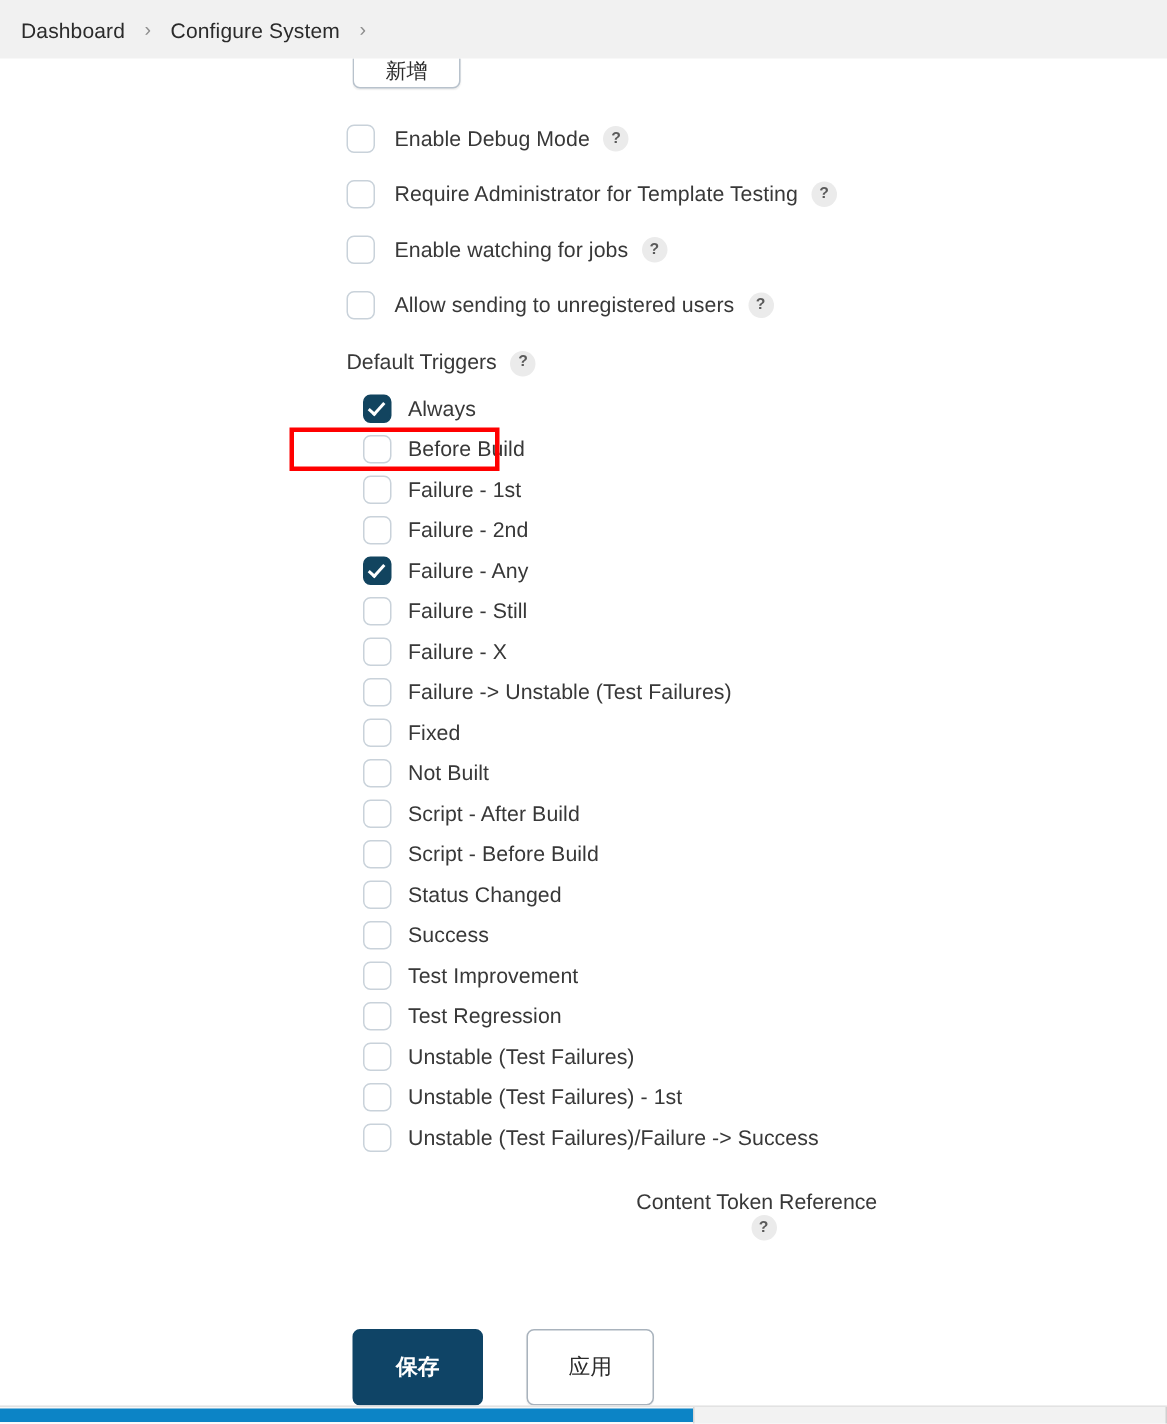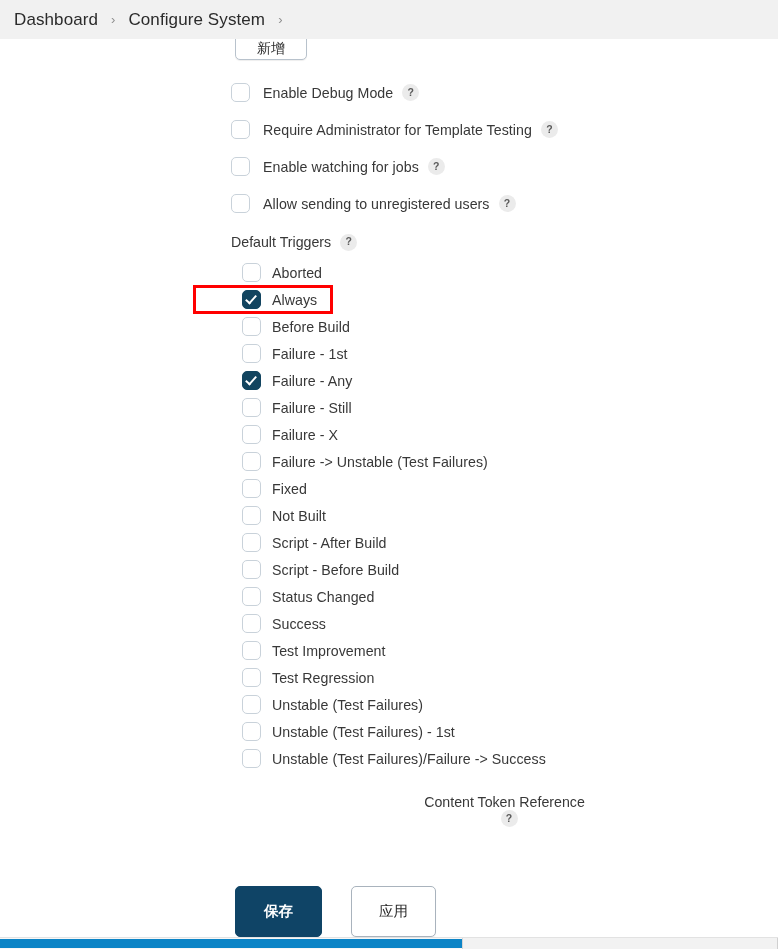--- a/index.html
+++ b/index.html
@@ -24,21 +24,21 @@
     width: 778px;
     height: 39px;
     background: #f1f1f1;
     display: flex;
     align-items: center;
     padding-left: 14px;
     box-sizing: border-box;
     z-index: 30;
   }
   .crumb {
-    font-size: 17px;
+    font-size: 14px;
     color: #2b2b2b;
     letter-spacing: .1px;
     white-space: nowrap;
   }
   .crumb-link { cursor: pointer; }
   .crumb-sep {
     font-size: 13px;
     color: #8e8e8e;
     margin: 0 13px;
     user-select: none;
@@ -313,34 +313,34 @@
 
     </div>
 
     <div class="section-head">
       <span class="title">Default Triggers</span>
       <span class="help">?</span>
     </div>
 
     <div class="trigger-list" id="trigger-list">
         <div class="cb-row">
-          <span class="cbox"></span>
-          <span class="cb-label">Aborted</span>
-        </div>
-        <div class="cb-row">
           <span class="cbox checked"></span>
           <span class="cb-label">Always</span>
         </div>
         <div class="cb-row">
           <span class="cbox"></span>
           <span class="cb-label">Before Build</span>
         </div>
         <div class="cb-row">
           <span class="cbox"></span>
           <span class="cb-label">Failure - 1st</span>
+        </div>
+        <div class="cb-row">
+          <span class="cbox"></span>
+          <span class="cb-label">Failure - 2nd</span>
         </div>
         <div class="cb-row">
           <span class="cbox checked"></span>
           <span class="cb-label">Failure - Any</span>
         </div>
         <div class="cb-row">
           <span class="cbox"></span>
           <span class="cb-label">Failure - Still</span>
         </div>
         <div class="cb-row">

